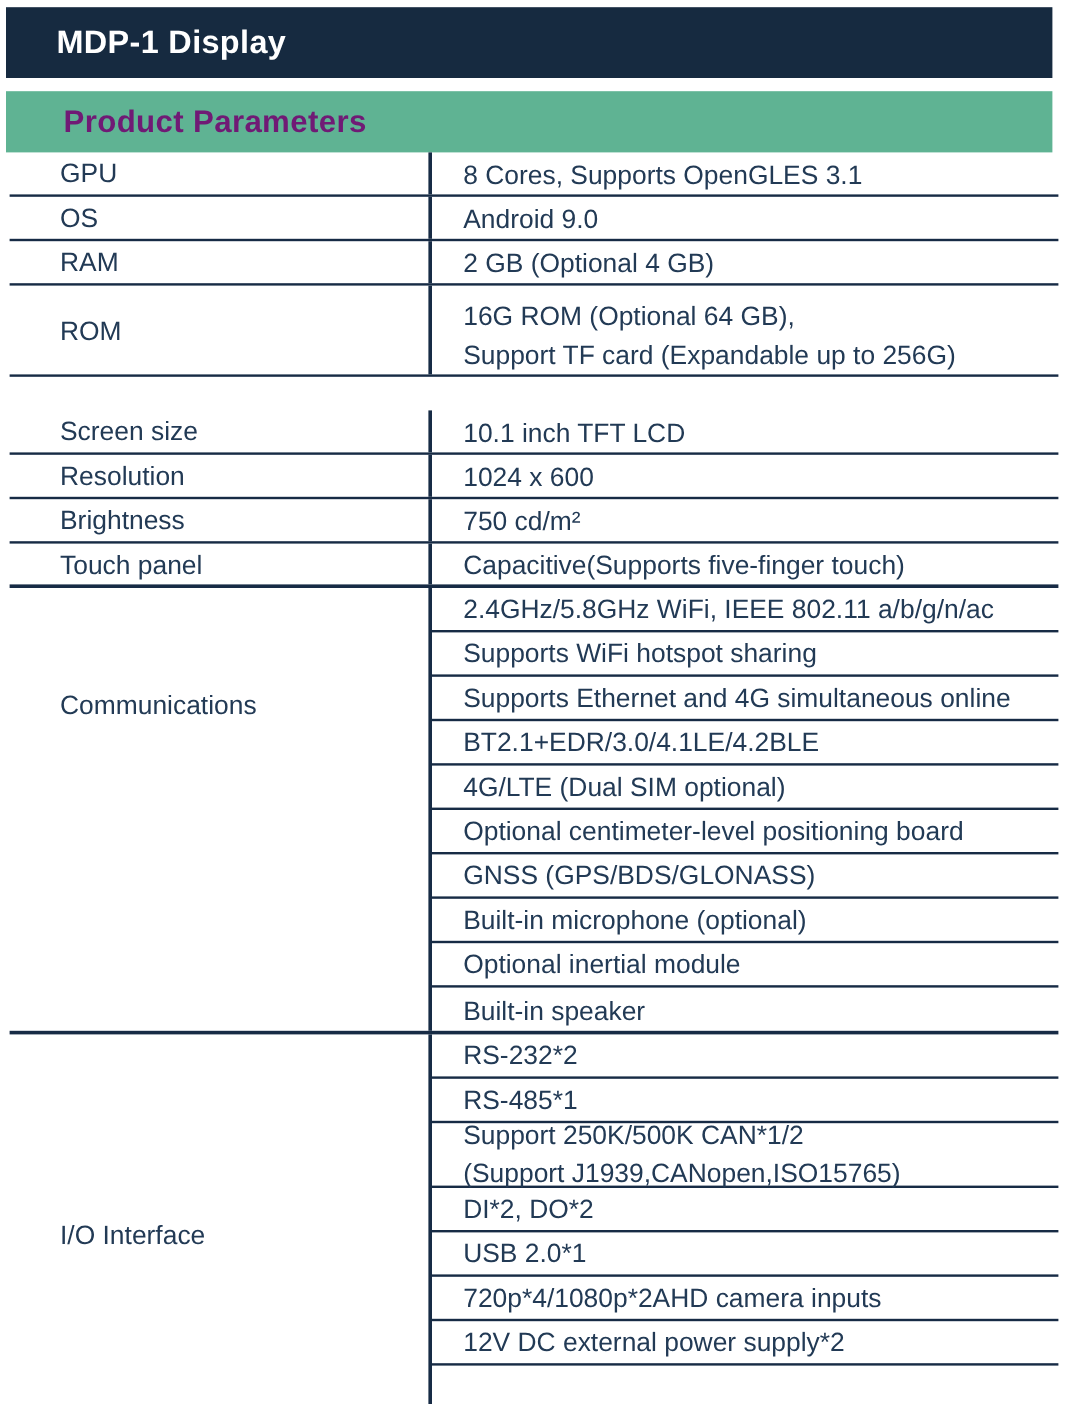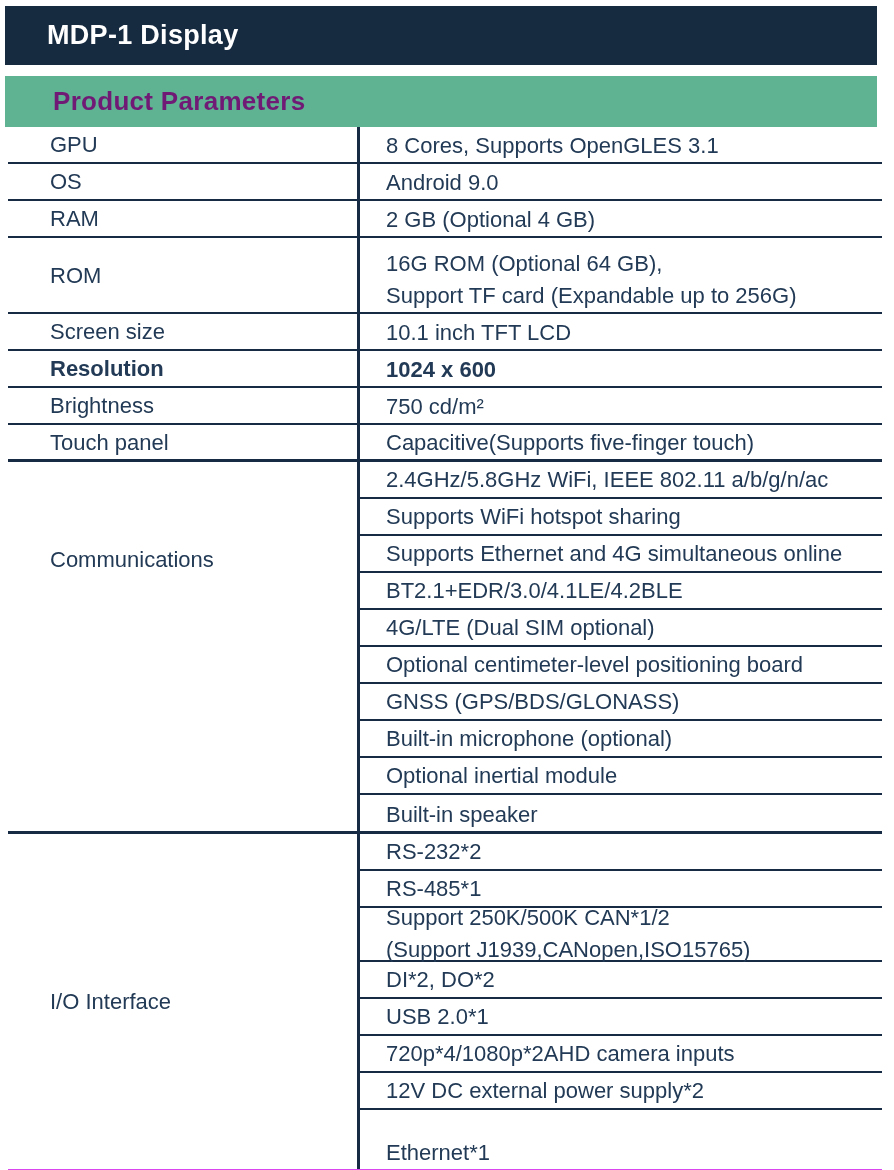--- a/index.html
+++ b/index.html
@@ -95,31 +95,31 @@
       <div class="cell-label">
         <span>ROM</span>
       </div>
       <div class="cell-values">
         <div class="vrow tall">
           <span class="vline">16G ROM (Optional 64 GB),</span>
           <span class="vline">Support TF card (Expandable up to 256G)</span>
         </div>
       </div>
     </div>
-    <div class="row" style="height: 37px;">
+    <div class="row" style="height: 37px; margin-top: 28px;">
       <div class="cell-label">
         <span>Screen size</span>
       </div>
       <div class="cell-values">
         <div class="vrow">
           <span class="vline">10.1 inch TFT LCD</span>
         </div>
       </div>
     </div>
-    <div class="row" style="height: 37px; font-weight: bold;">
+    <div class="row" style="height: 37px;">
       <div class="cell-label">
         <span>Resolution</span>
       </div>
       <div class="cell-values">
         <div class="vrow">
           <span class="vline">1024 x 600</span>
         </div>
       </div>
     </div>
     <div class="row" style="height: 37px;">

